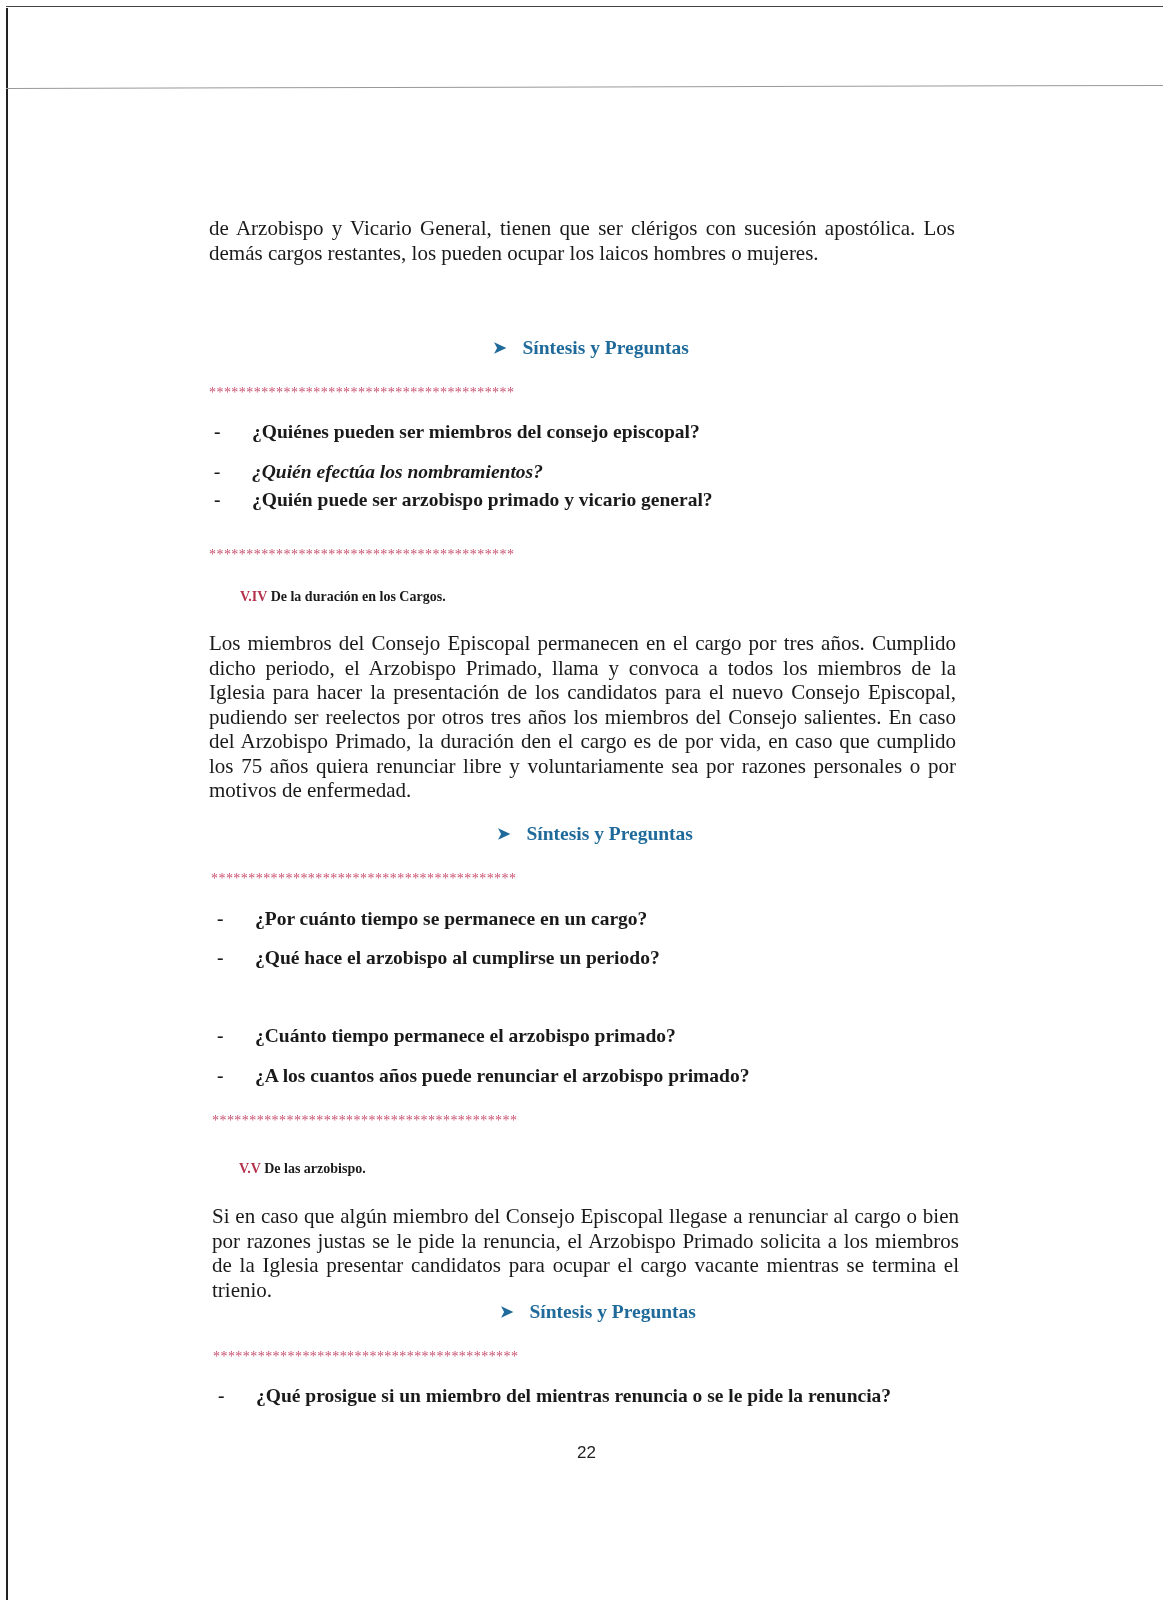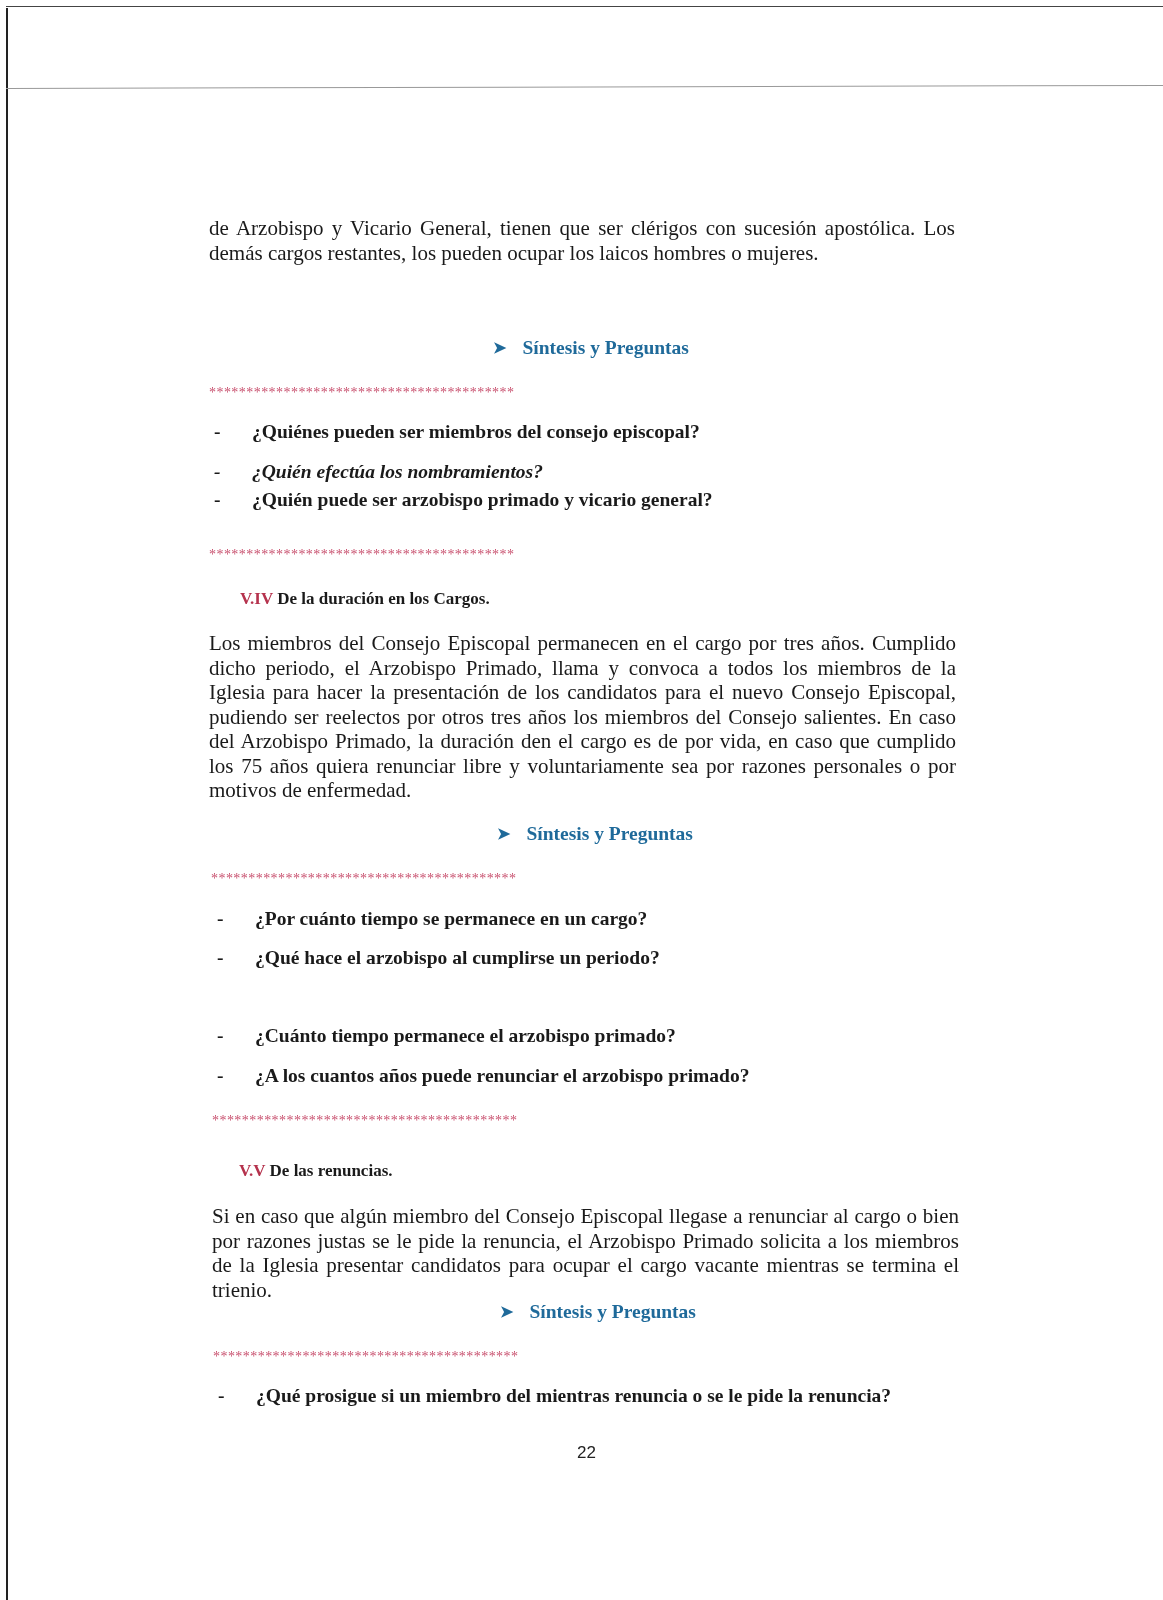--- a/index.html
+++ b/index.html
@@ -16,21 +16,21 @@
     font-size: 21px; line-height: 24.5px; text-align: justify; text-align-last: left;
   }
   .synth {
     font-family: "Liberation Serif", serif; font-weight: bold; font-size: 19.5px; color: #1f6a9a;
     white-space: nowrap;
   }
   .synth .arrow { display: inline-block; margin-right: 16px; font-size: 16px; vertical-align: 1px; color: #1f6a9a; }
   .stars { font-family: "Liberation Serif", serif; font-size: 14px; color: #c8506e; letter-spacing: 0.45px; white-space: nowrap; }
   .q { font-weight: bold; font-size: 19.5px; white-space: nowrap; }
   .q .dash { display: inline-block; width: 38px; }
-  .sec { font-weight: bold; font-size: 17px; white-space: nowrap; }
+  .sec { font-weight: bold; font-size: 14px; white-space: nowrap; }
   .sec .num { color: #b5324d; }
   .pagenum { font-family: Liberation Sans, sans-serif; font-size: 17px; color: #222; }
 </style>
 </head>
 <body>
 
 <div class="top-edge"></div>
 <div class="left-edge"></div>
 <div class="header-rule"></div>
 
@@ -60,21 +60,21 @@
   <div class="abs stars" style="left:211px; top:871px;">*****************************************</div>
 
   <div class="abs q" style="left:217px; top:908px;"><span class="dash">-</span><span>¿Por cuánto tiempo se permanece en un cargo?</span></div>
   <div class="abs q" style="left:217px; top:947px;"><span class="dash">-</span><span>¿Qué hace el arzobispo al cumplirse un periodo?</span></div>
   <div class="abs q" style="left:217px; top:1025px;"><span class="dash">-</span><span>¿Cuánto tiempo permanece el arzobispo primado?</span></div>
   <div class="abs q" style="left:217px; top:1065px;"><span class="dash">-</span><span>¿A los cuantos años puede renunciar el arzobispo primado?</span></div>
 
   <div class="abs stars" style="left:212px; top:1113px;">*****************************************</div>
 
   <div class="abs sec" style="left:239px; top:1161px;">
-    <span class="num">V.V</span> <span>De las renuncias.</span>
+    <span class="num">V.V</span> <span>De las arzobispo.</span>
   </div>
   <div class="abs para" style="left:212px; top:1204px; width:747px;">Si en caso que algún miembro del Consejo Episcopal llegase a renunciar al cargo o bien por razones justas se le pide la renuncia, el Arzobispo Primado solicita a los miembros de la Iglesia presentar candidatos para ocupar el cargo vacante mientras se termina el trienio.</div>
 
   <div class="abs synth" style="left:500px; top:1301px;">
     <span class="arrow">➤</span><span>Síntesis y Preguntas</span>
   </div>
   <div class="abs stars" style="left:213px; top:1349px;">*****************************************</div>
 
   <div class="abs q" style="left:218px; top:1385px;"><span class="dash">-</span><span>¿Qué prosigue si un miembro del mientras renuncia o se le pide la renuncia?</span></div>
 

